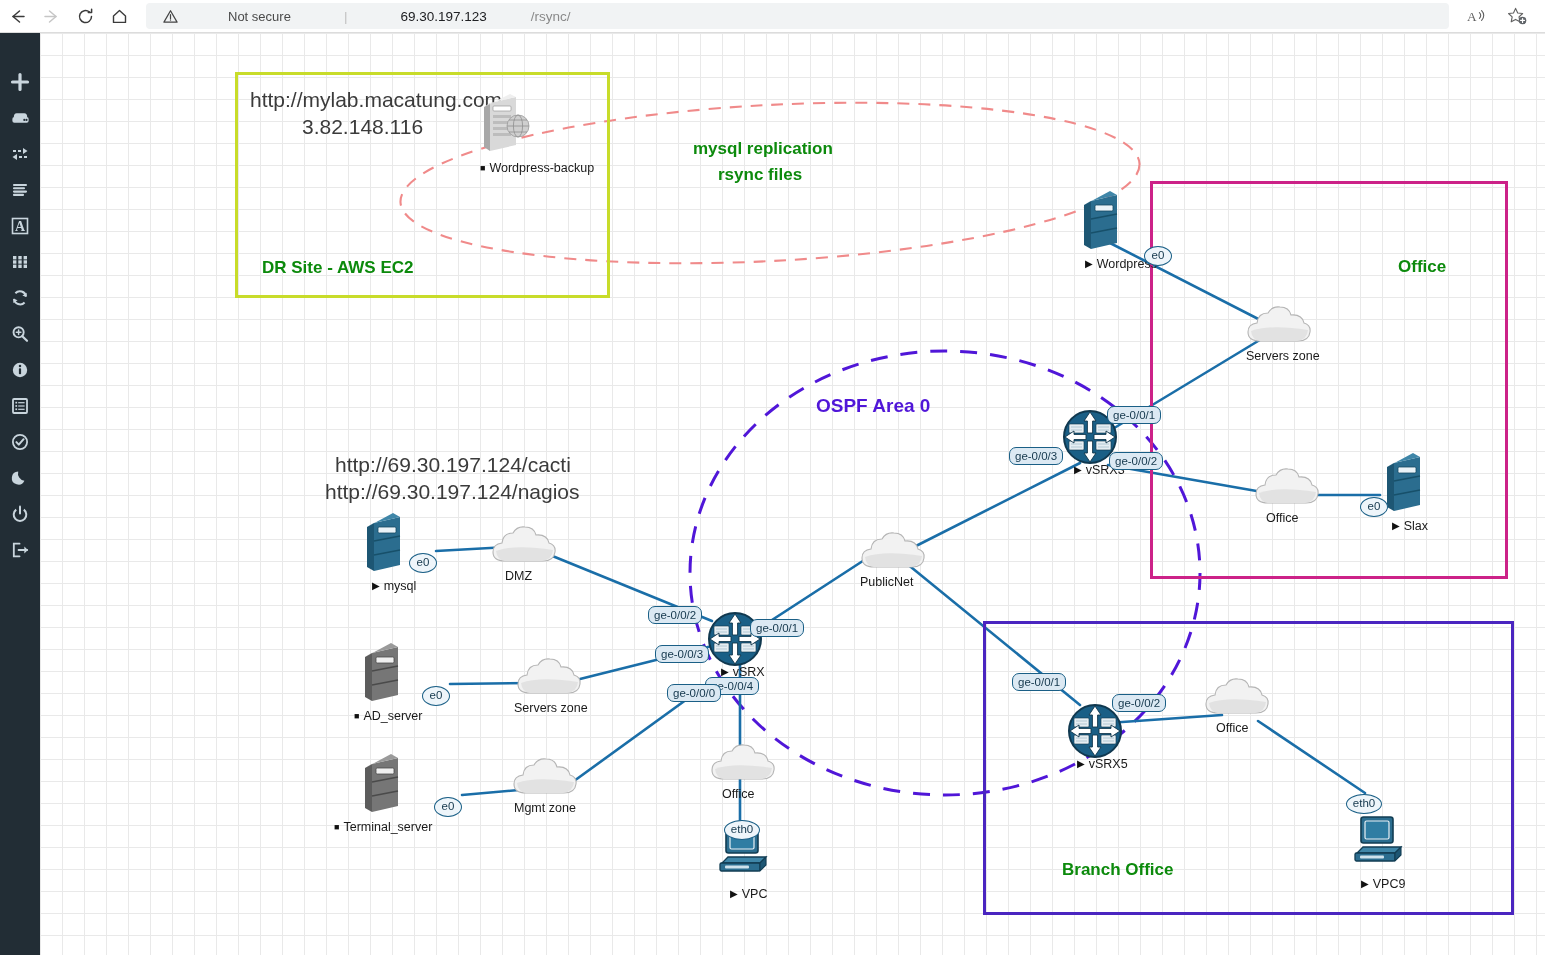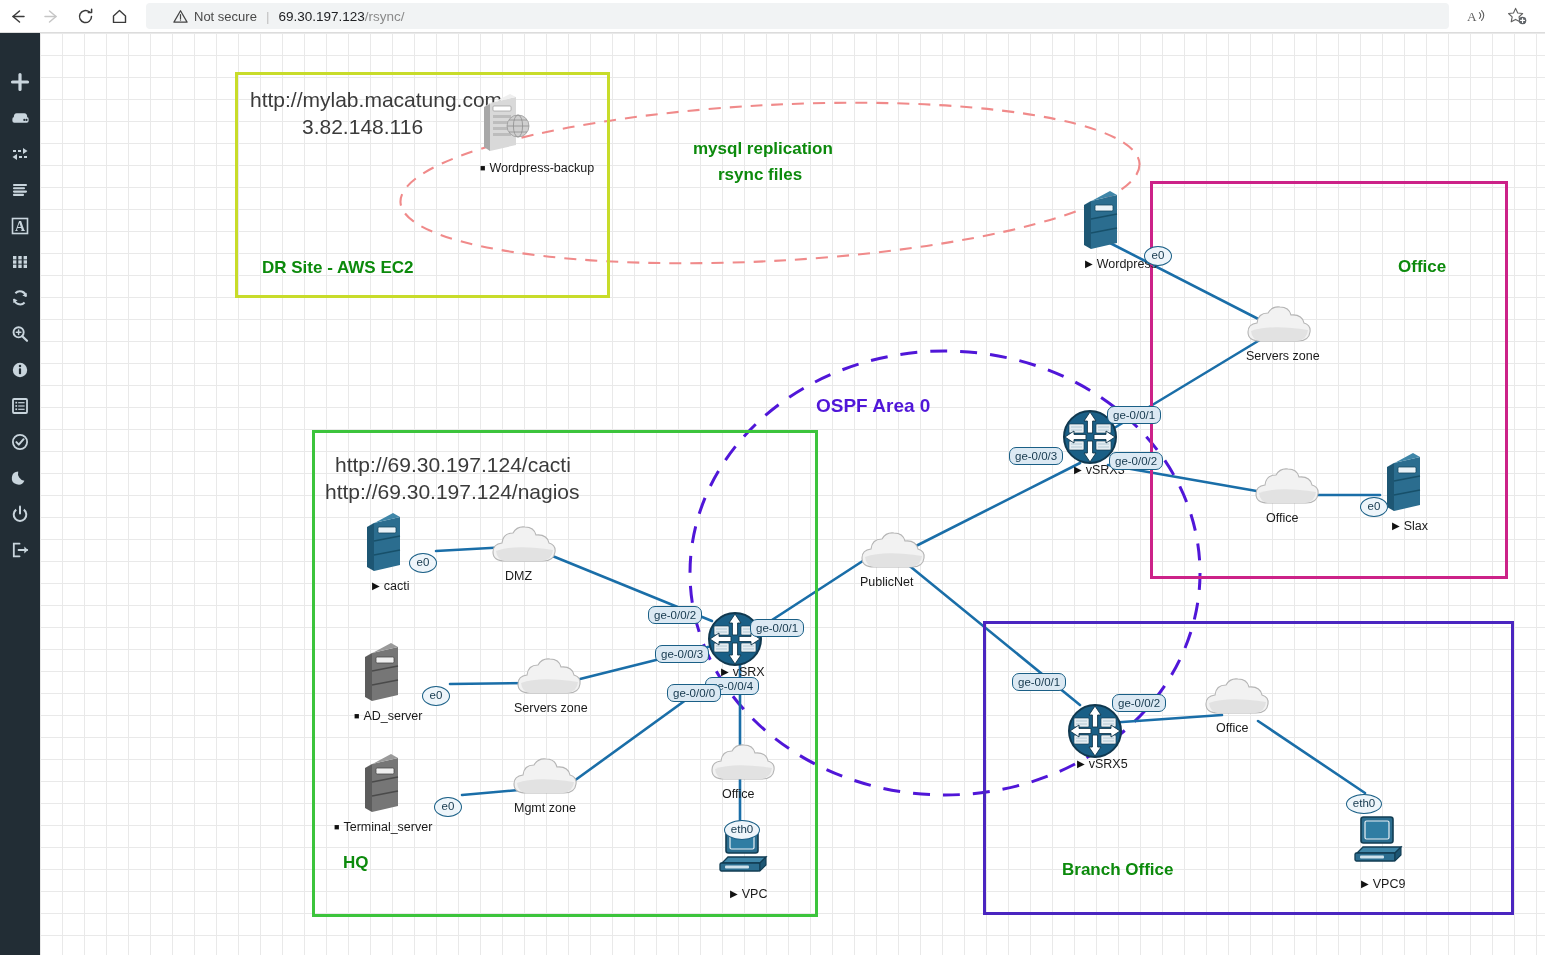--- a/index.html
+++ b/index.html
@@ -16,22 +16,22 @@
     border-bottom:1px solid #dcdcdc;
   }
   .nav-btn {
     width:34px; height:30px; display:flex; align-items:center; justify-content:center;
     color:#3b3b3b; flex:none;
   }
   .nav-btn.disabled { color:#c6c6c6; }
   .nav-btn svg { display:block; }
   #omnibox {
     flex:1; height:26px; margin:0 8px 0 10px; background:#f1f3f4;
-    border-radius:4px; display:flex; align-items:center; padding:0 27px;
-    font-size:13.5px; color:#333;
+    border-radius:4px; display:flex; align-items:center; padding:0 17px;
+    font-size:13.5px; color:#333;gap:44px;
   }
   #omnibox .warn-icon { margin-right:6px; display:flex; color:#5f6368; }
   #not-secure { color:#4a4a4a; font-size:13px; }
   #omni-sep { margin:0 9px; color:#c0c0c0; }
   #url-host { color:#202124; font-size:13.5px; }
   #url-path { color:#8a8a8a; font-size:13.5px; }
   .chrome-right { display:flex; align-items:center; padding-right:8px; }
   .chrome-right .nav-btn { width:40px; }
 
   
@@ -293,23 +293,20 @@
   </svg>
 
   <div class="zone" style="left:195px; top:39px; width:375px; height:226px; border:3px solid #c8dc2a;">
     <div class="zone-label" style="left:24px; top:183px; color:#0c8a0c;">DR Site - AWS EC2</div>
   </div>
 
   <div class="zone" style="left:1110px; top:148px; width:358px; height:398px; border:3px solid #cc2288;">
     <div class="zone-label" style="left:245px; top:73px; color:#0c8a0c;">Office</div>
   </div>
 
-  <div class="zone" style="left:272px; top:397px; width:506px; height:487px; border:3px solid #3cc43c;">
-    <div class="zone-label" style="left:28px; top:420px; color:#0c8a0c;">HQ</div>
-  </div>
 
   <div class="zone" style="left:943px; top:588px; width:531px; height:294px; border:3px solid #4a25c0;">
     <div class="zone-label" style="left:76px; top:236px; color:#0c8a0c;">Branch Office</div>
   </div>
 
   <div class="annot url" style="left:210px; top:55px;">http://mylab.macatung.com</div>
   <div class="annot url" style="left:262px; top:82px;">3.82.148.116</div>
   <div class="annot green" style="left:653px; top:106px;">mysql replication</div>
   <div class="annot green" style="left:678px; top:132px;">rsync files</div>
   <div class="annot ospf" style="left:776px; top:362px;">OSPF Area 0</div>
@@ -428,21 +425,21 @@
     <svg class="node-icon" width="52" height="62" viewBox="0 0 52 62">
       <polygon points="12,12 38,6 38,54 12,60" fill="#2b6d8f"></polygon>
       <polygon points="12,12 12,60 5,56 5,16" fill="#1d5673"></polygon>
       <polygon points="5,16 12,12 38,6 31,2" fill="#3f86a8"></polygon>
       <rect x="16" y="16" width="18" height="6" rx="1.2" fill="#eaf3f8" stroke="#14485f" stroke-width="0.8"></rect>
       <line x1="12" y1="30" x2="38" y2="25" stroke="#17506a" stroke-width="1.4"></line>
       <line x1="12" y1="44" x2="38" y2="39" stroke="#17506a" stroke-width="1.4"></line>
     </svg>
     <div class="node-label" style="left:10px; top:68px;">
       <span class="bullet-tri">▶</span>
-      <span>cacti</span>
+      <span>mysql</span>
     </div>
   </div>
 
   <div class="node" style="left:449px; top:490px;">
     <svg class="node-icon" width="70" height="44" viewBox="0 0 70 44">
       <path d="M16 38 Q4 38 4 29 Q4 21 13 20 Q14 10 24 10 Q28 3 36 4 Q45 4 47 12 Q58 11 60 20 Q67 22 66 29 Q65 38 54 38 Z" fill="#f2f2f2" stroke="#b4b4b4" stroke-width="1.1"></path>
       <path d="M7 28 Q26 21 64 27 Q63 37 53 38 H16 Q8 37 7 28 Z" fill="#e2e2e2"></path>
     </svg>
     <div class="node-label" style="left:16px; top:46px;">
       <span>DMZ</span>

